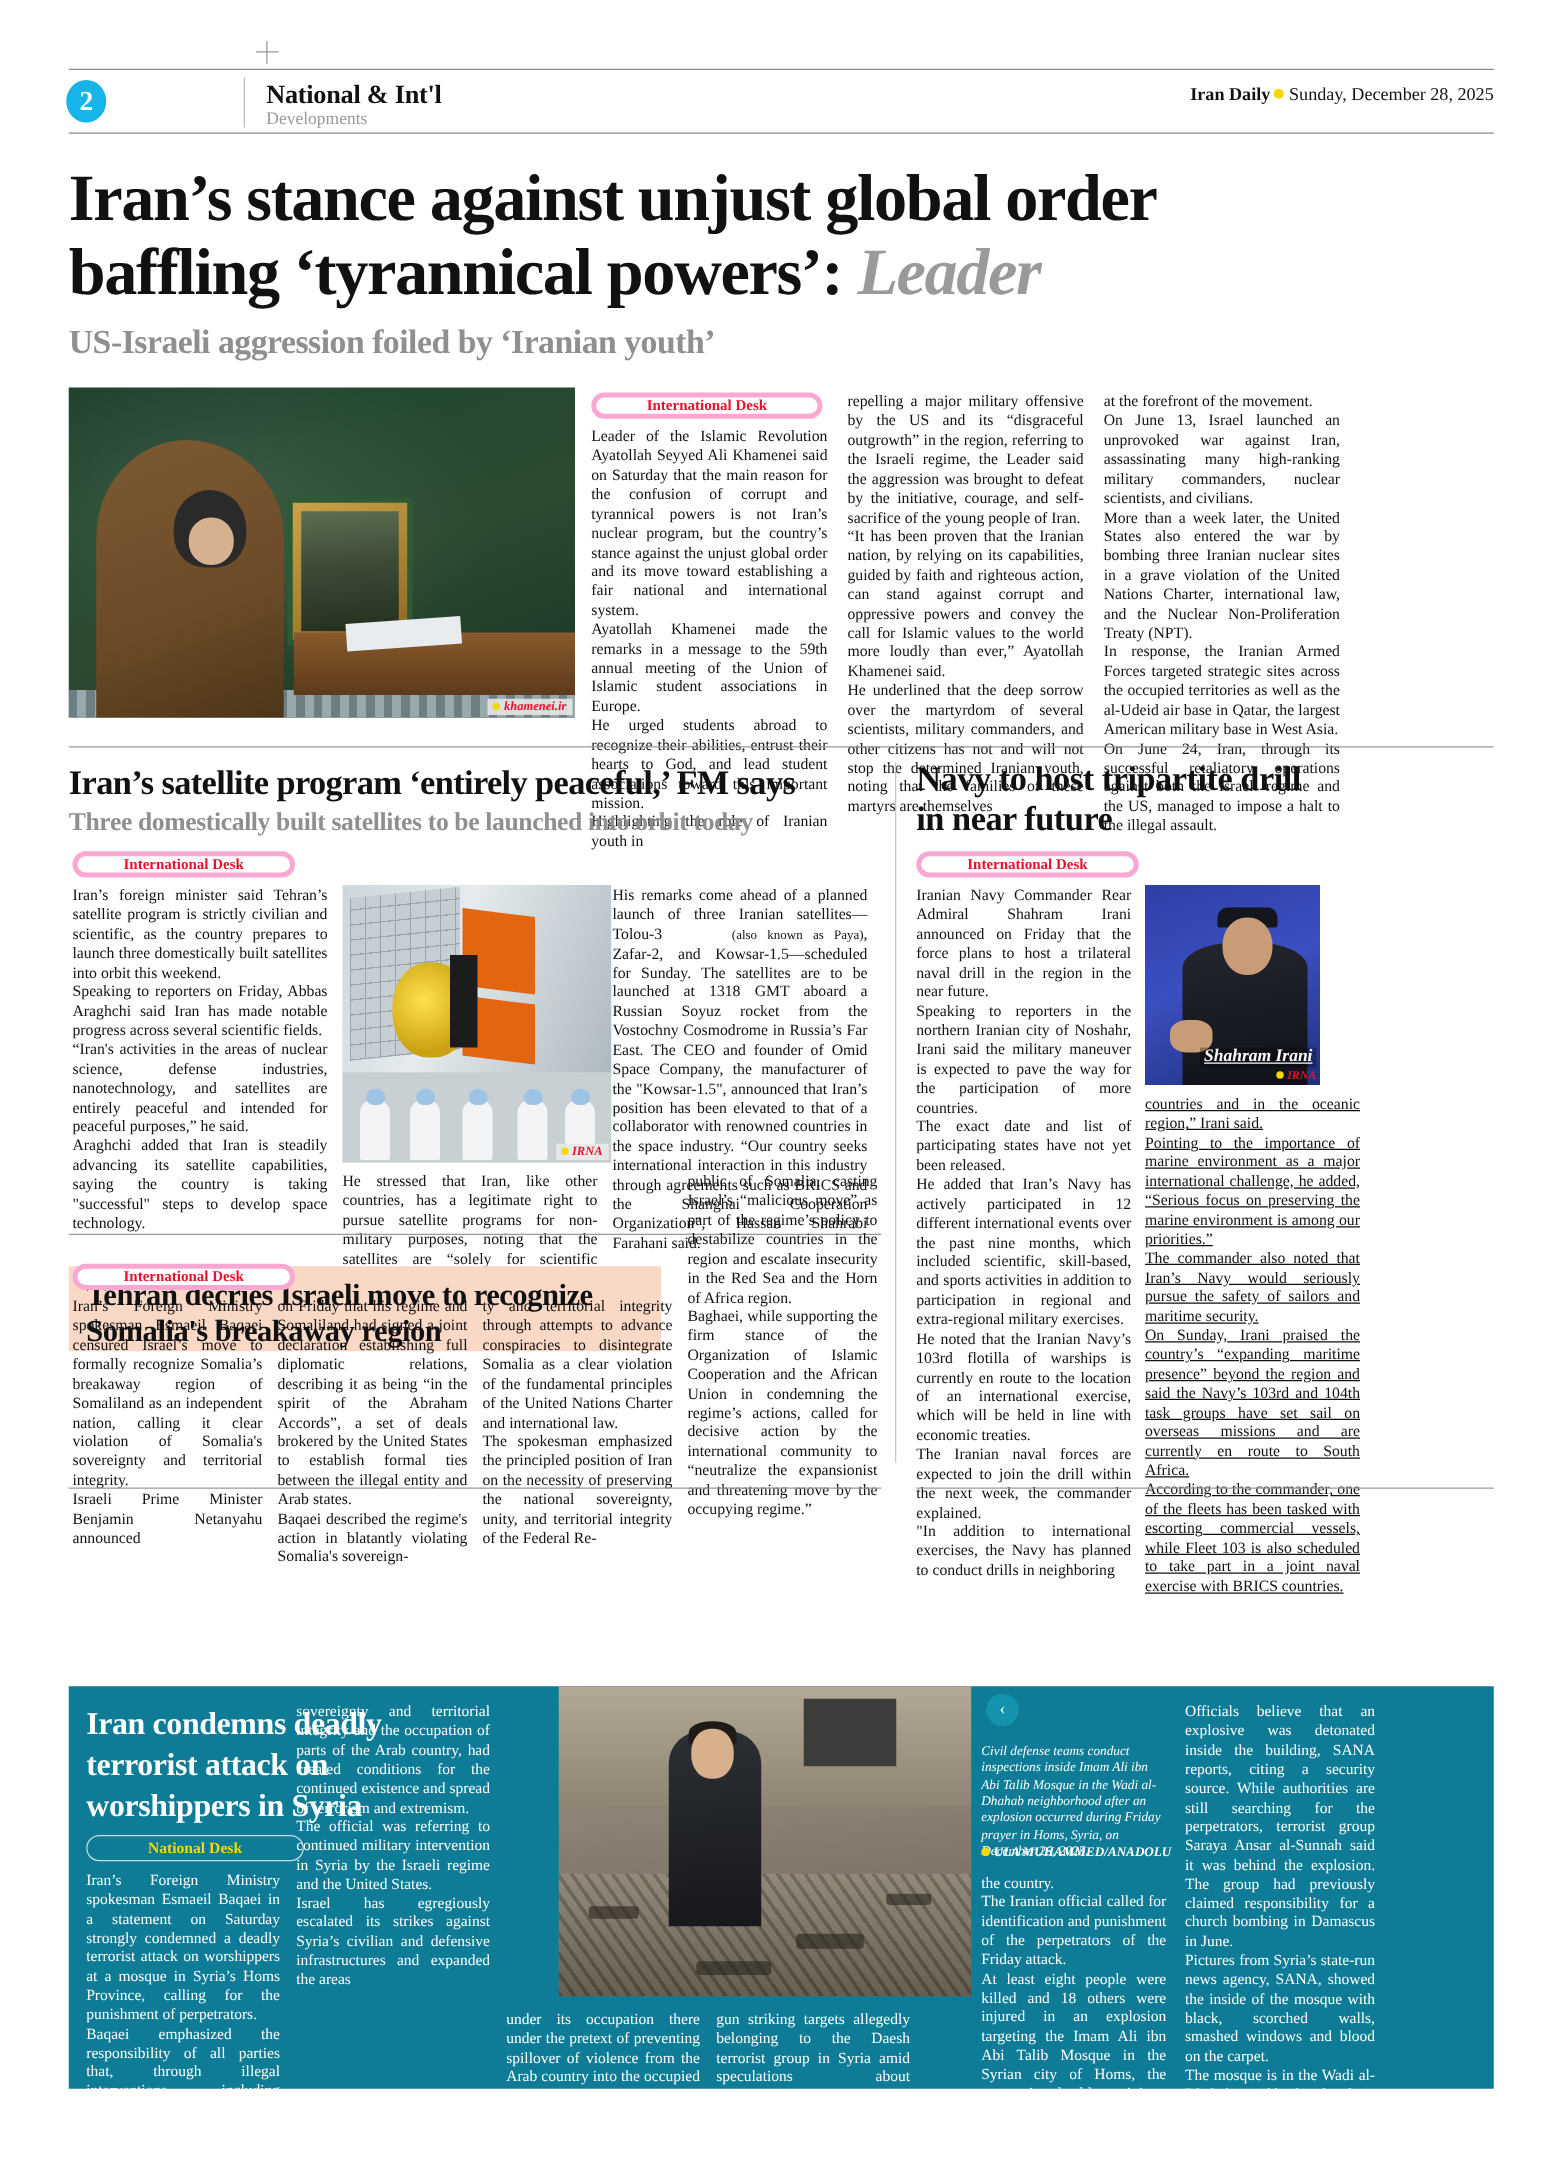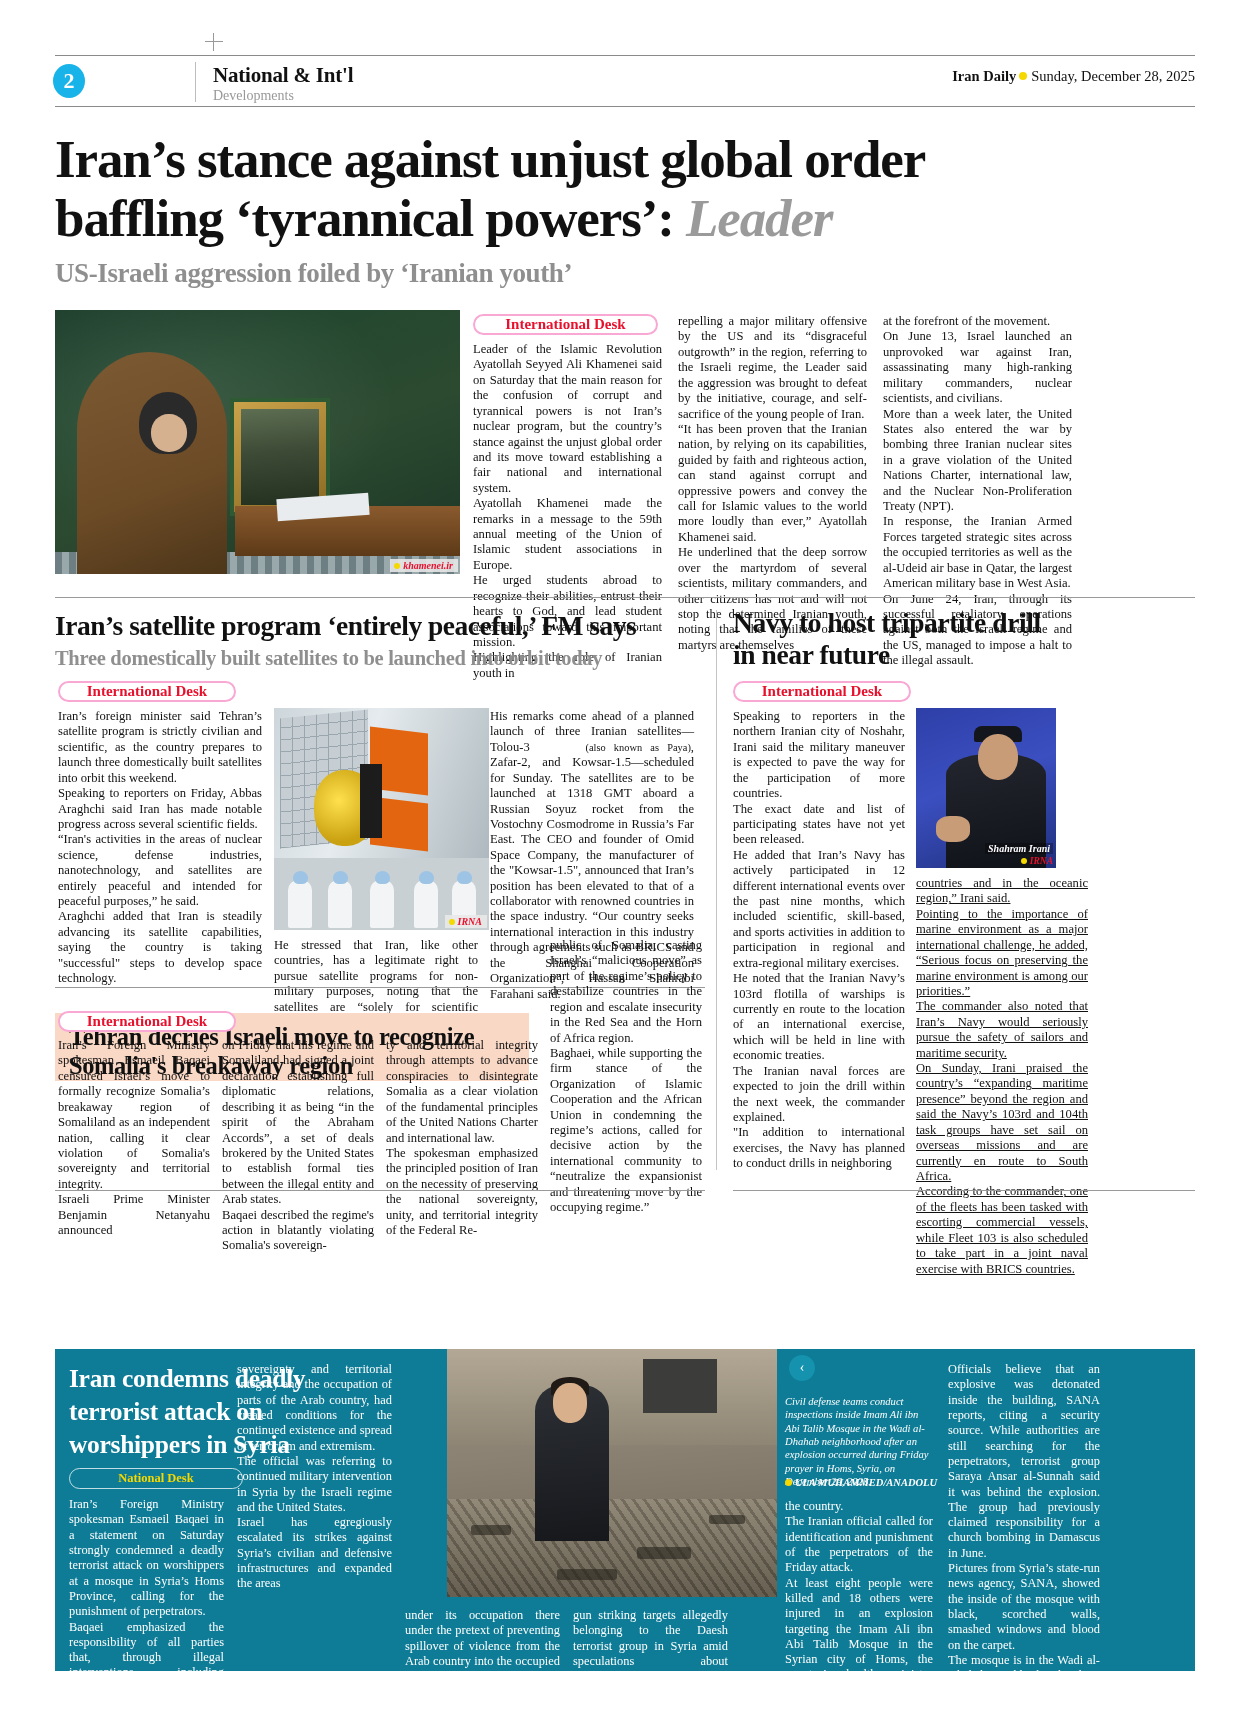--- a/index.html
+++ b/index.html
@@ -60,23 +60,23 @@
   }
   .lead-head .grey-ital { color:#9a9a9a; font-style:italic; font-weight:bold; }
   .lead-sub {
     position:absolute; left:55px; top:258px; width:1000px;
     font-family:"Liberation Serif", serif;
     font-weight:bold; font-size:27px; color:#8f8f8f; letter-spacing:-0.4px;
   }
 
   
   .desk-pill {
-    border:2px solid #f9a8d4; border-radius:14px;
+    border:4px solid #f9a8d4; border-radius:14px;
     height:21px; display:flex; align-items:center; justify-content:center;
-    color:#e8112d; font-weight:bold; font-size:15px;
+    color:#e8112d; font-weight:bold; font-size:12px;
     font-family:"Liberation Serif", serif;
     background:#fff;
   }
   .col-text {
     font-family:"Liberation Serif", serif;
     font-size:12.6px; line-height:1.225;
     text-align:justify; color:#111;
     hyphens:auto; -webkit-hyphens:auto;
   }
   .hrule { position:absolute; background:#9a9a9a; height:1px; }
@@ -162,22 +162,23 @@
     background:linear-gradient(160deg,#2e3fa8 0%, #3b4fc0 45%, #20307e 100%);
   }
   .ir-body { position:absolute; left:30px; top:46px; width:100px; height:114px;
     background:linear-gradient(170deg,#23262e,#101219); border-radius:42% 42% 0 0 / 18% 18% 0 0; }
   .ir-head { position:absolute; left:62px; top:26px; width:40px; height:46px; background:#c99c78; border-radius:48%; }
   .ir-cap { position:absolute; left:58px; top:18px; width:48px; height:16px; background:#13161d; border-radius:8px 8px 2px 2px; }
   .ir-hand { position:absolute; left:20px; top:108px; width:34px; height:26px; background:#c99c78; border-radius:40%; }
   .ir-caption {
     position:absolute; right:3px; bottom:14px;
     font-family:"Liberation Serif", serif; font-style:italic; font-weight:bold;
-    font-size:10px; color:#fff; background:rgba(0,0,0,0.28); padding:0 3px;
+    font-size:14px; color:#fff; background:rgba(0,0,0,0.28); padding:0 3px;
     white-space:nowrap;
+    text-decoration:underline;
   }
   .ir-credit {
     position:absolute; right:3px; bottom:2px;
     font-family:"Liberation Serif", serif; font-style:italic; font-weight:bold;
     font-size:9.5px; color:#e8112d; white-space:nowrap;
   }
   .ir-credit .cd { display:inline-block; width:6px;height:6px;border-radius:50%;background:#f5d800;margin-right:3px; }
 
   
   .somalia-band {
@@ -349,20 +350,21 @@
   <div class="photo ph-irani">
     <div class="ir-body"></div>
     <div class="ir-cap"></div>
     <div class="ir-head"></div>
     <div class="ir-hand"></div>
     <div class="ir-caption">Shahram Irani</div>
     <div class="ir-credit"><span class="cd"></span><span>IRNA</span></div>
   </div>
 
   <div class="col-text" style="position:absolute;left:733px;top:709px;width:172px;">
+      <div>Iranian Navy Commander Rear Admiral Shahram Irani announced on Friday that the force plans to host a trilateral naval drill in the region in the near future.</div>
       <div>Speaking to reporters in the northern Iranian city of Noshahr, Irani said the military maneuver is expected to pave the way for the participation of more countries.</div>
       <div>The exact date and list of participating states have not yet been released.</div>
       <div>He added that Iran’s Navy has actively participated in 12 different international events over the past nine months, which included scientific, skill-based, and sports activities in addition to participation in regional and extra-regional military exercises.</div>
       <div>He noted that the Iranian Navy’s 103rd flotilla of warships is currently en route to the location of an international exercise, which will be held in line with economic treaties.</div>
       <div>The Iranian naval forces are expected to join the drill within the next week, the commander explained.</div>
       <div>"In addition to international exercises, the Navy has planned to conduct drills in neighboring</div>
     </div>
   <div class="col-text" style="position:absolute;left:916px;top:876px;width:172px;text-decoration:underline;">
       <div>countries and in the oceanic region,” Irani said.</div>
       <div>Pointing to the importance of marine environment as a major international challenge, he added, “Serious focus on preserving the marine environment is among our priorities.”</div>

